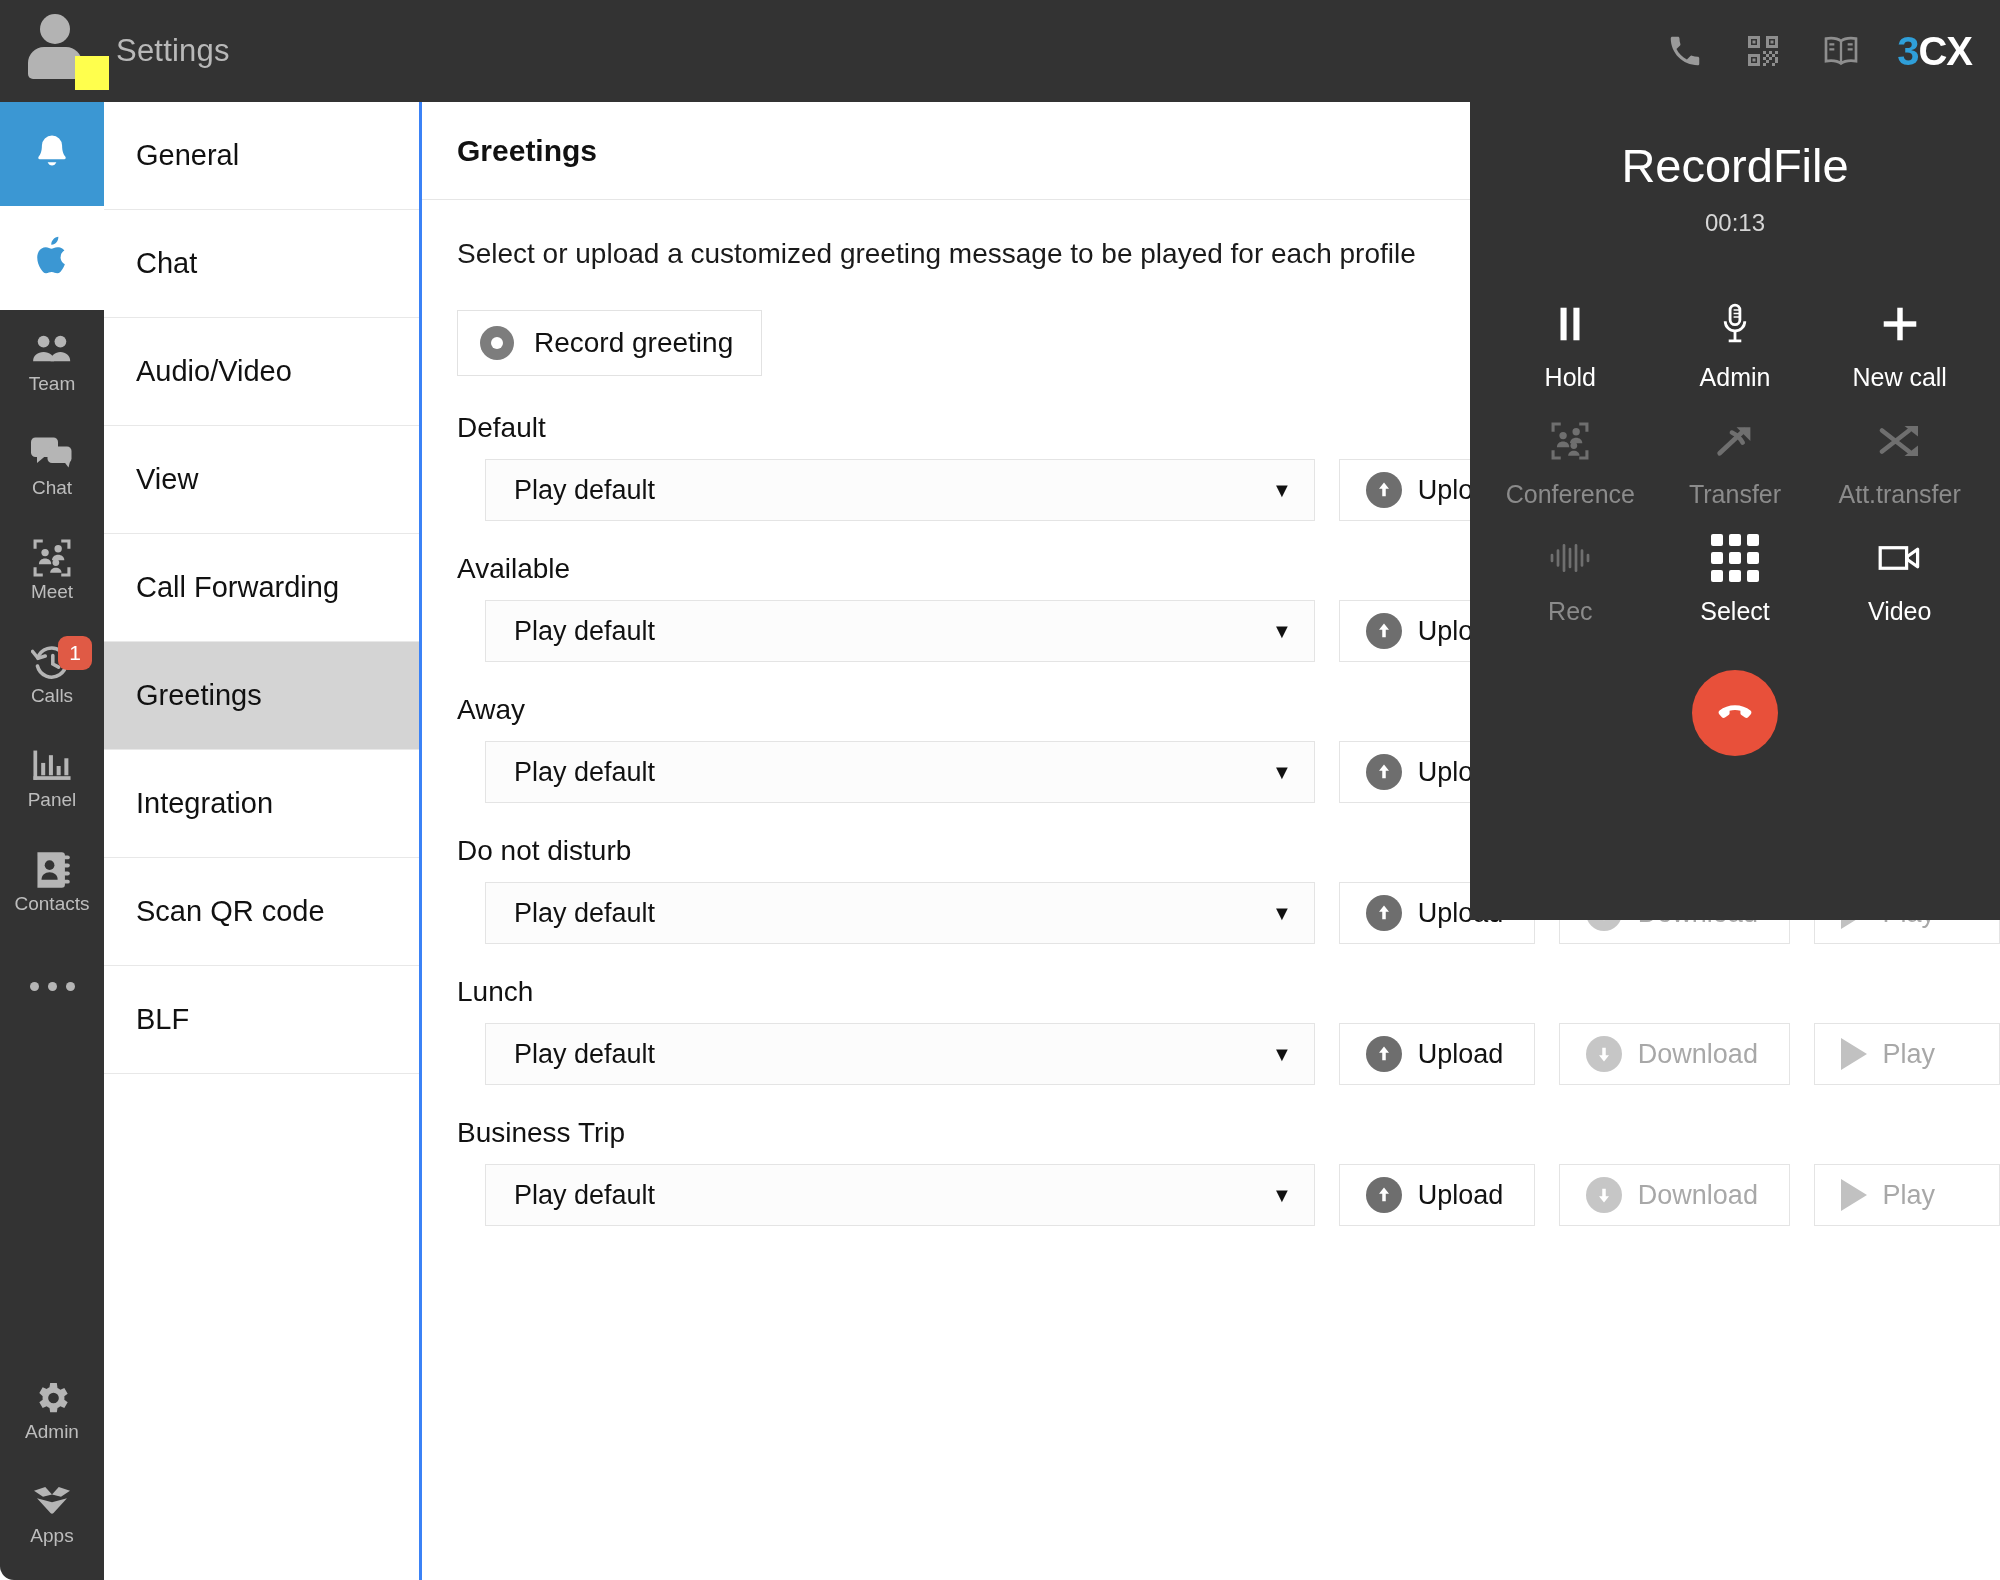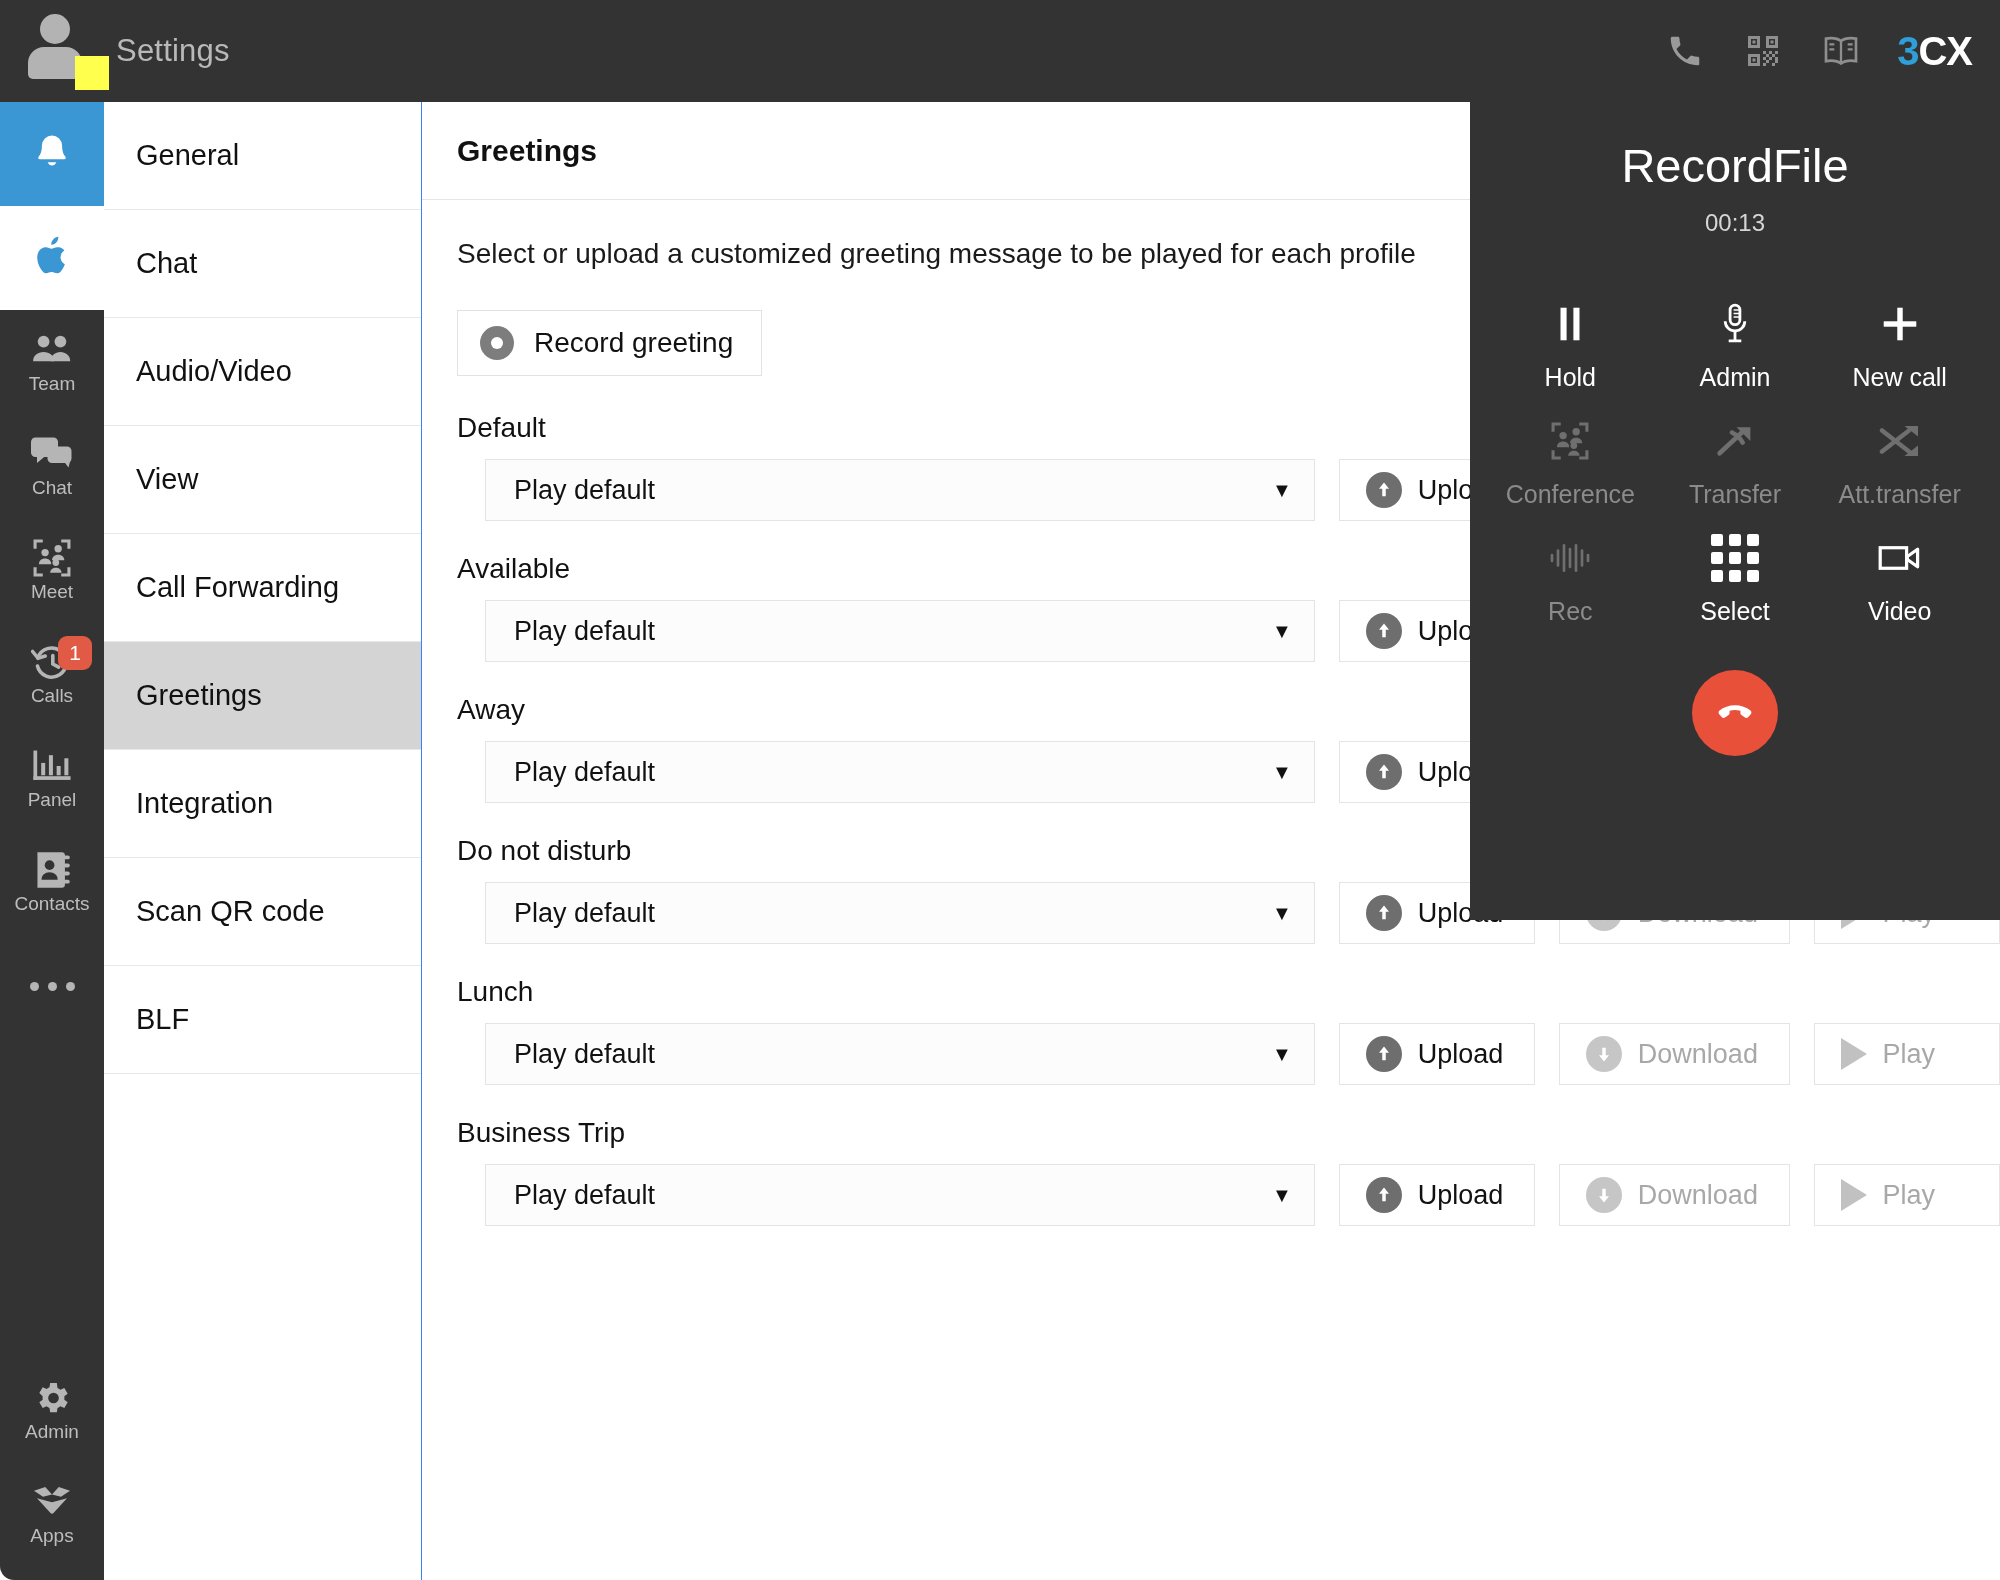--- a/index.html
+++ b/index.html
@@ -66,21 +66,21 @@
     background: #e05a45; border-radius: 9px; color: #fff; font-size: 21px;
     display: flex; align-items: center; justify-content: center; padding: 0 7px;
   }
   .rail-bottom { position: absolute; left: 0; bottom: 14px; width: 120px; }
   .dots { display: flex; gap: 9px; }
   .dots i { width: 9px; height: 9px; background: #b5b5b5; border-radius: 50%; display:block; }
 
   
   .menucol {
     position: absolute; left: 104px; top: 102px; width: 318px; height: 1478px;
-    background: #ffffff; border-right: 1px solid #3b82f6;
+    background: #ffffff; border-right: 3px solid #3b82f6;
   }
   .menu-item {
     height: 108px; display: flex; align-items: center; padding-left: 32px;
     font-size: 29px; color: #111; border-bottom: 1px solid #e8e8e8;
   }
   .menu-item.selected { background: #d4d4d4; }
 
   
   .content {
     position: absolute; left: 422px; top: 102px; right: 0; height: 1478px;

